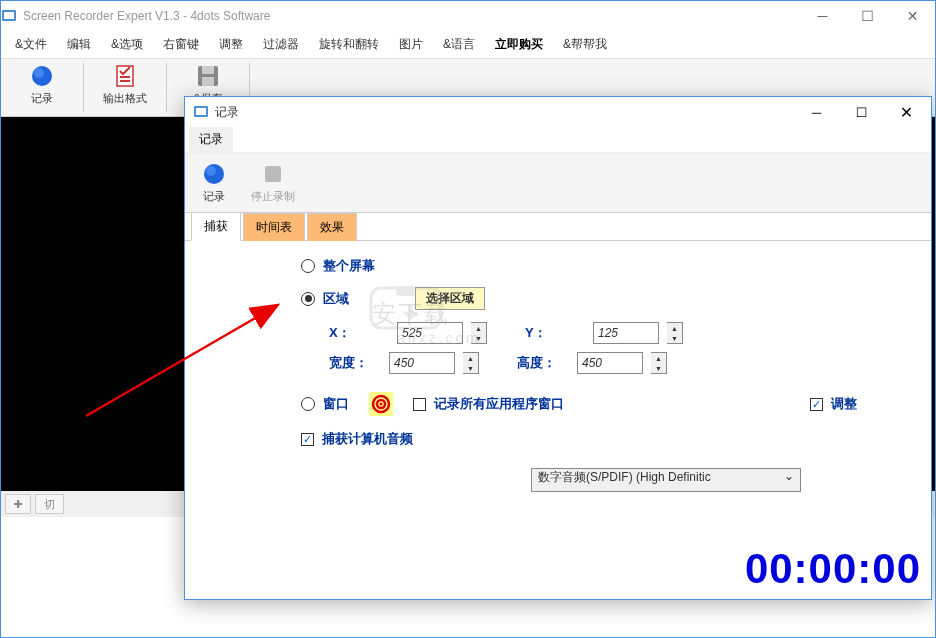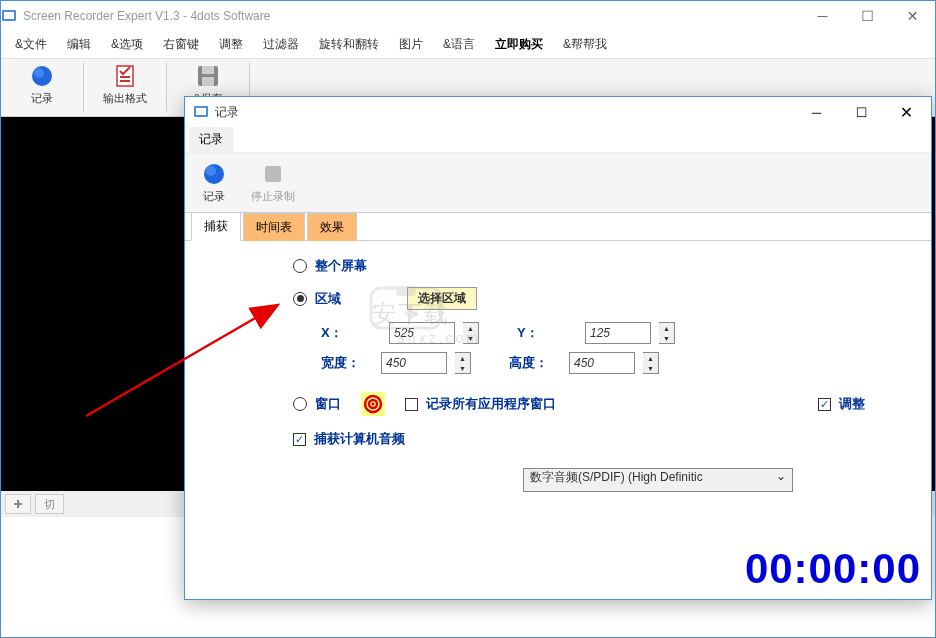--- a/index.html
+++ b/index.html
@@ -48,21 +48,21 @@
 .dlg-menubar .dm-item { padding: 4px 10px; background: #f0f0f0; }
 
 .dlg-toolbar { height: 60px; background: #f5f5f5; display: flex; align-items: center; padding: 4px 16px; border-bottom: 1px solid #ccc; gap: 24px; }
 .dlg-tb-btn { display: flex; flex-direction: column; align-items: center; gap: 2px; font-size: 11px; color: #333; }
 .dlg-tb-btn.disabled { color: #999; }
 
 .dlg-tabs { height: 28px; background: #fff; display: flex; align-items: flex-end; padding: 0 6px; border-bottom: 1px solid #ccc; font-size: 12px; }
 .dlg-tab { padding: 5px 12px; border: 1px solid #ccc; border-bottom: none; margin-right: 2px; background: #fdba74; position: relative; top: 1px; }
 .dlg-tab.active { background: #fff; border-bottom: 1px solid #fff; }
 
-.dlg-body { flex: 1; padding: 16px 28px; font-size: 13px; color: #003399; position: relative; }
+.dlg-body { flex: 1; padding: 16px 36px; font-size: 13px; color: #003399; position: relative; }
 .opt-row { display: flex; align-items: center; margin-bottom: 12px; gap: 8px; }
 .opt-row .radio-circ { width: 14px; height: 14px; border: 1px solid #333; border-radius: 50%; display: flex; align-items: center; justify-content: center; }
 .opt-row .radio-circ.checked::after { content: ''; width: 7px; height: 7px; background: #333; border-radius: 50%; }
 .opt-row .opt-label { font-weight: bold; color: #003399; }
 .sub-row { display: flex; align-items: center; margin-left: 108px; margin-bottom: 8px; gap: 8px; }
 .sel-btn { padding: 2px 10px; background: #fef9c3; border: 1px solid #999; font-size: 12px; color: #333; font-weight: bold; }
 .field-label { color: #003399; font-weight: bold; width: 40px; }
 .num-input { width: 66px; height: 22px; border: 1px solid #888; padding: 0 4px; font-size: 12px; display: flex; align-items: center; background: #fff; color: #333; font-style: italic; }
 .spinner { width: 16px; height: 22px; border: 1px solid #888; border-left: none; display: flex; flex-direction: column; background: #f0f0f0; }
 .spinner div { flex: 1; font-size: 7px; display: flex; align-items: center; justify-content: center; color: #333; }

